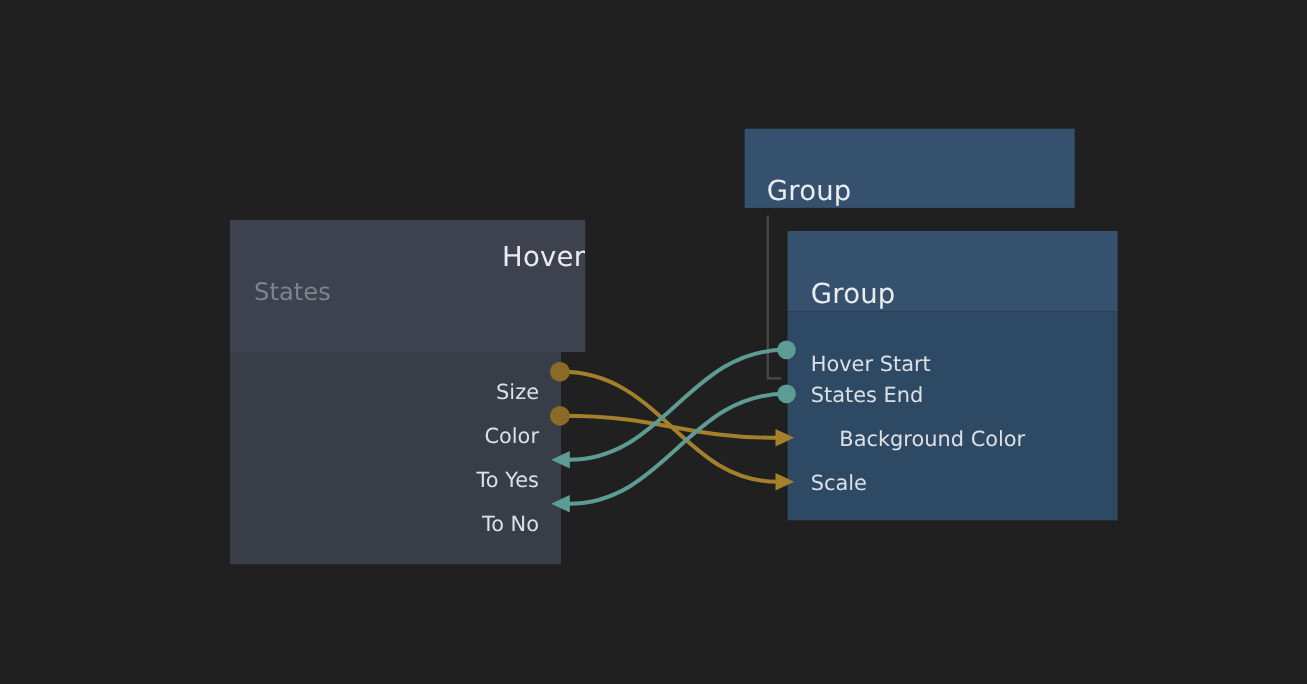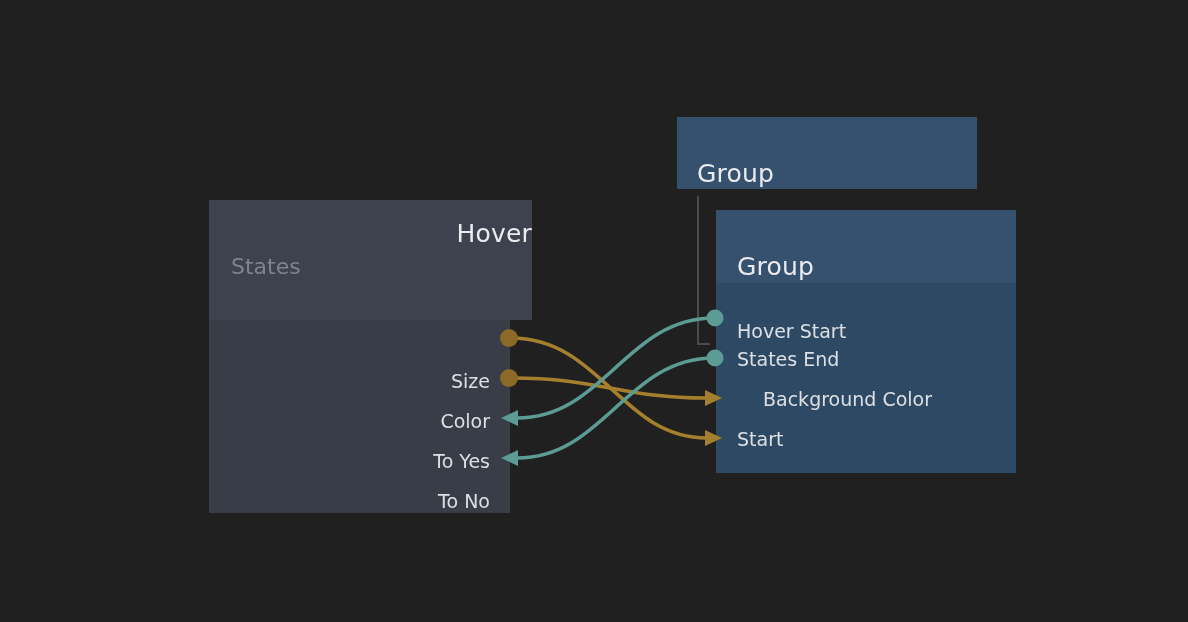--- a/index.html
+++ b/index.html
@@ -49,21 +49,21 @@
   }
   .group-node .bar-title { left: 21px; }
 
   .port-label {
     position: absolute;
     height: 28px; line-height: 28px;
     color: var(--port-text, #dce0e4);
     font-size: 19px;
     white-space: nowrap;
   }
-  .port-label.align-right { right: 20px; text-align: right; margin-top: 24px; }
+  .port-label.align-right { right: 20px; text-align: right; }
   .port-label.align-left  { left: 21px; text-align: left; }
 
   #wires {
     position: absolute; left: 0; top: 0;
     width: 1188px; height: 622px;
     pointer-events: none;
   }
   .wire { fill: none; stroke-width: 3.6px; }
   .wire.teal   { stroke: var(--teal, #5d9b95); }
   .wire.orange { stroke: var(--orange, #a5802c); }
@@ -100,21 +100,21 @@
   </div>
 
   <div class="node node-blue group-node" style="left:716px; top:210px; width:300px; height:263px;">
     <div class="node-header" style="height:73px;">
       <div class="bar-title node-title">Group</div>
     </div>
     <div class="node-body" style="height:190px;">
       <div class="port-label align-left" style="top:22px;margin-top:12px;">Hover Start</div>
       <div class="port-label align-left" style="top:62px;">States End</div>
       <div class="port-label align-left" style="top:102px;margin-left:26px;">Background Color</div>
-      <div class="port-label align-left" style="top:142px;">Start</div>
+      <div class="port-label align-left" style="top:142px;">Scale</div>
     </div>
   </div>
 
   <svg id="wires" viewBox="0 0 1188 622" xmlns="http://www.w3.org/2000/svg">
 
     <path class="hierarchy-line" d="M 698 196 L 698 344 L 710 344"></path>
 
     <path class="wire orange" d="M 511 338 C 601 338, 621 438, 707 438"></path>
     <polygon class="arrowhead orange" points="705,430 722,438 705,446"></polygon>
 

